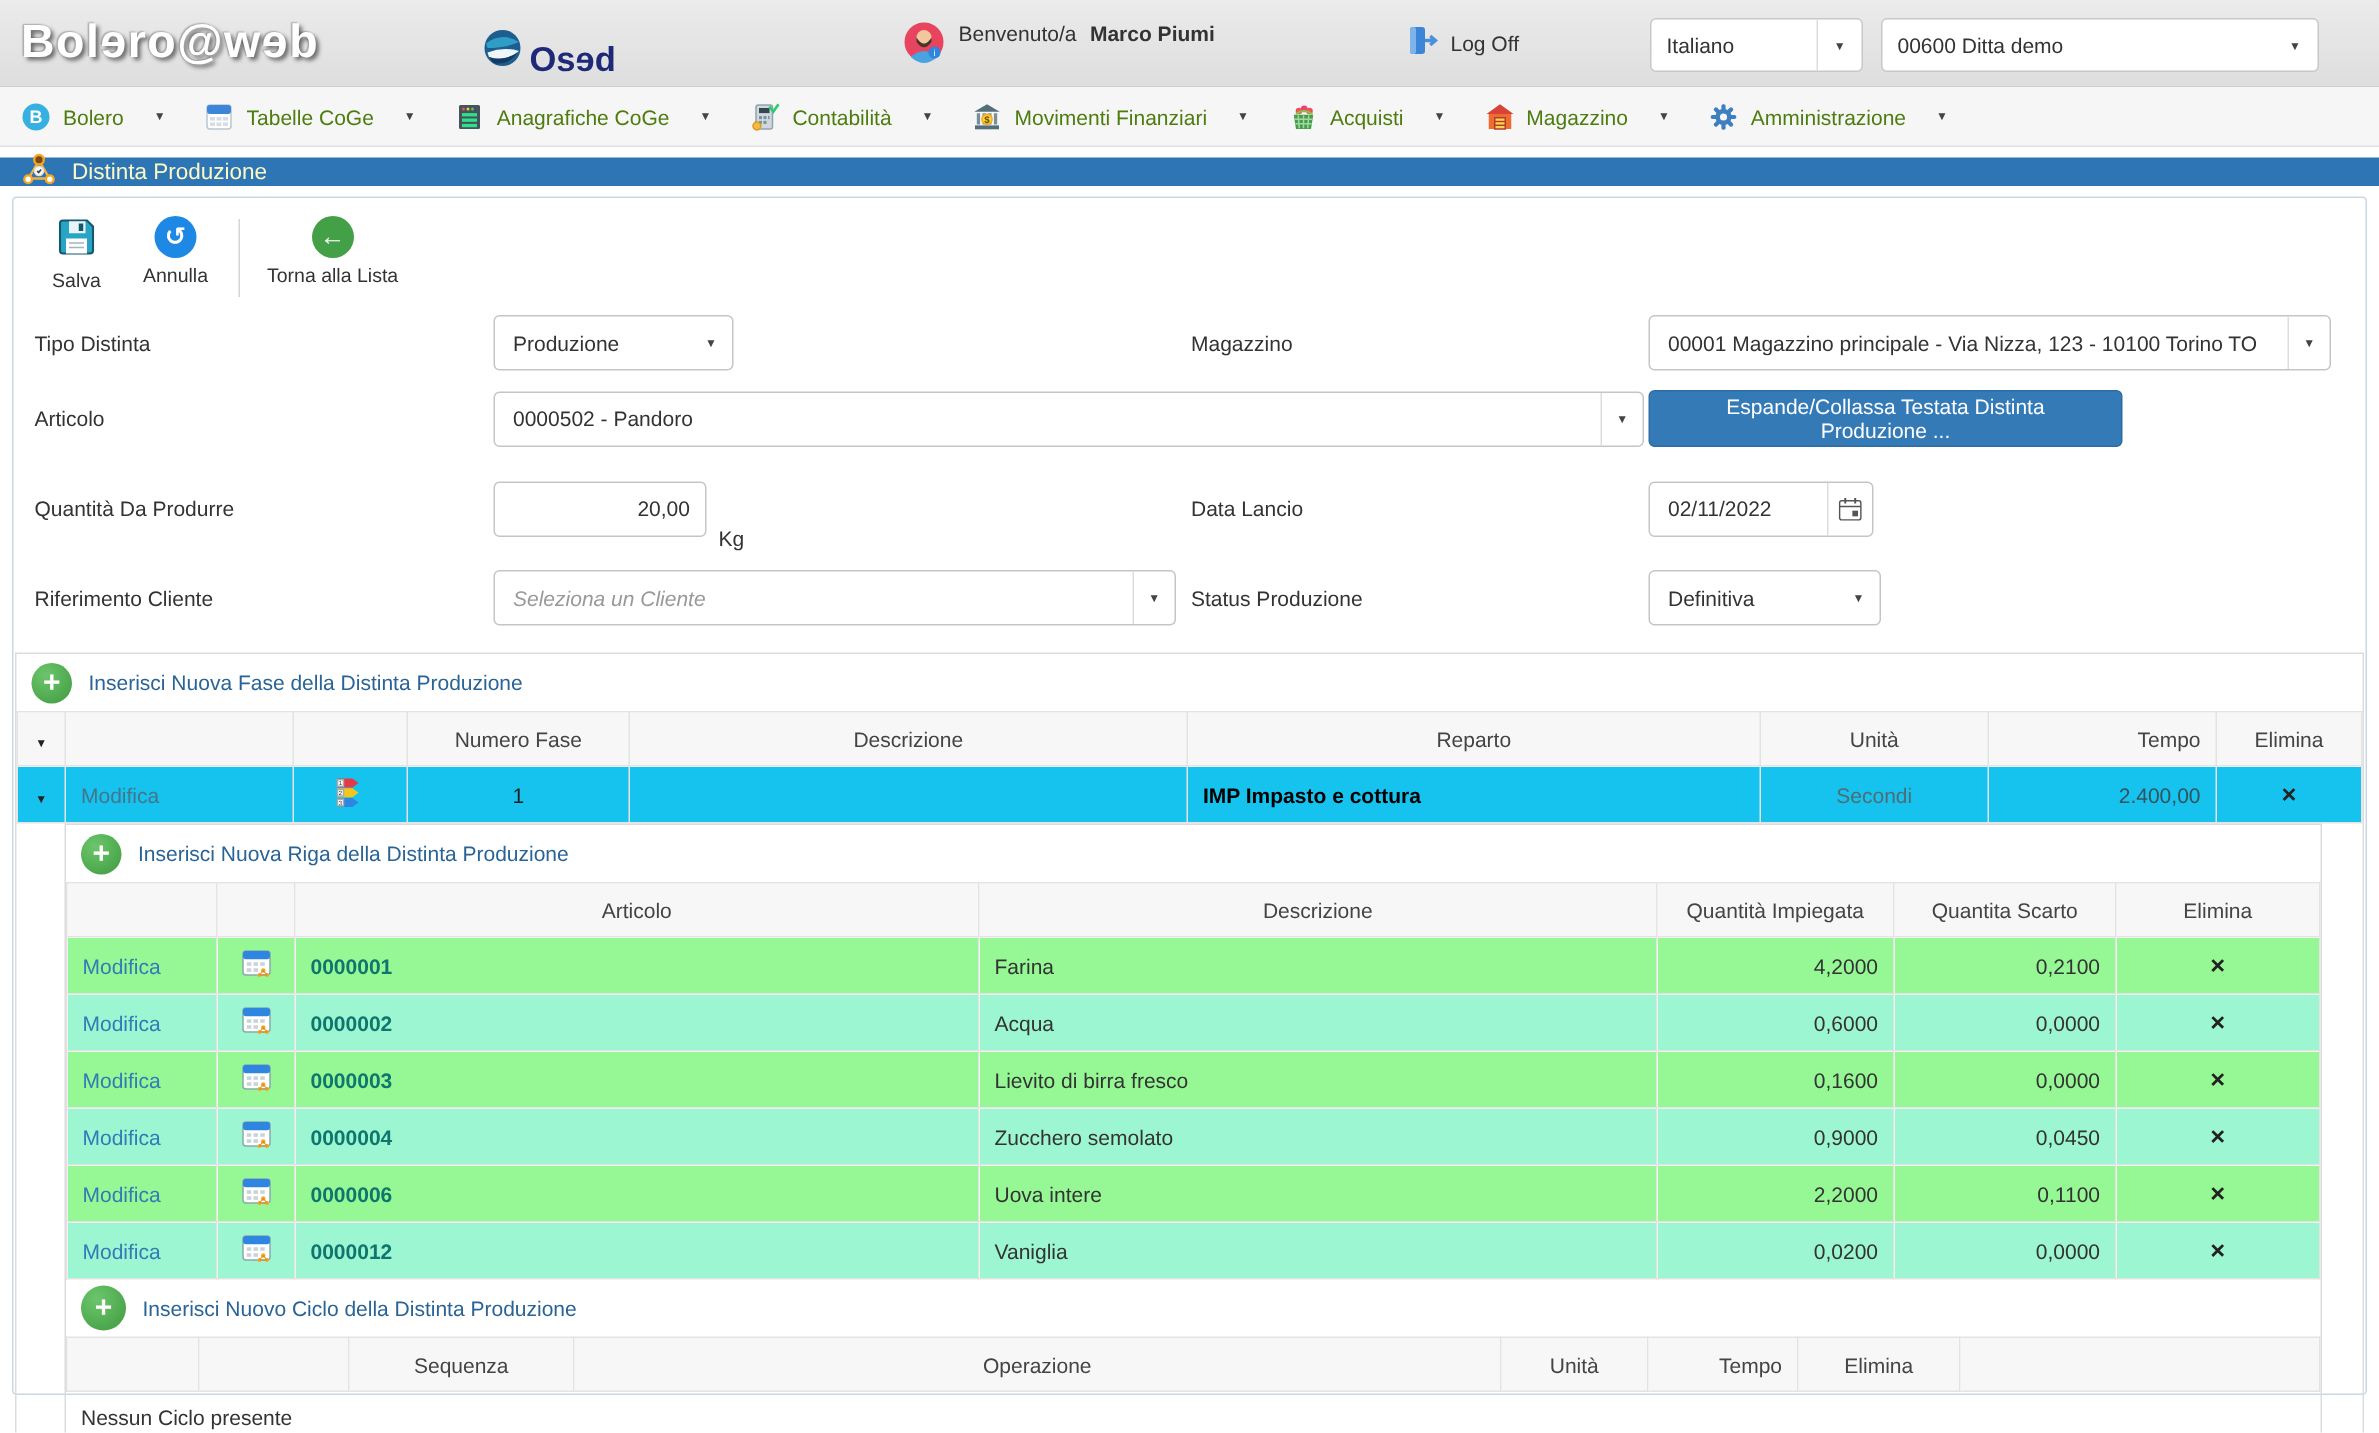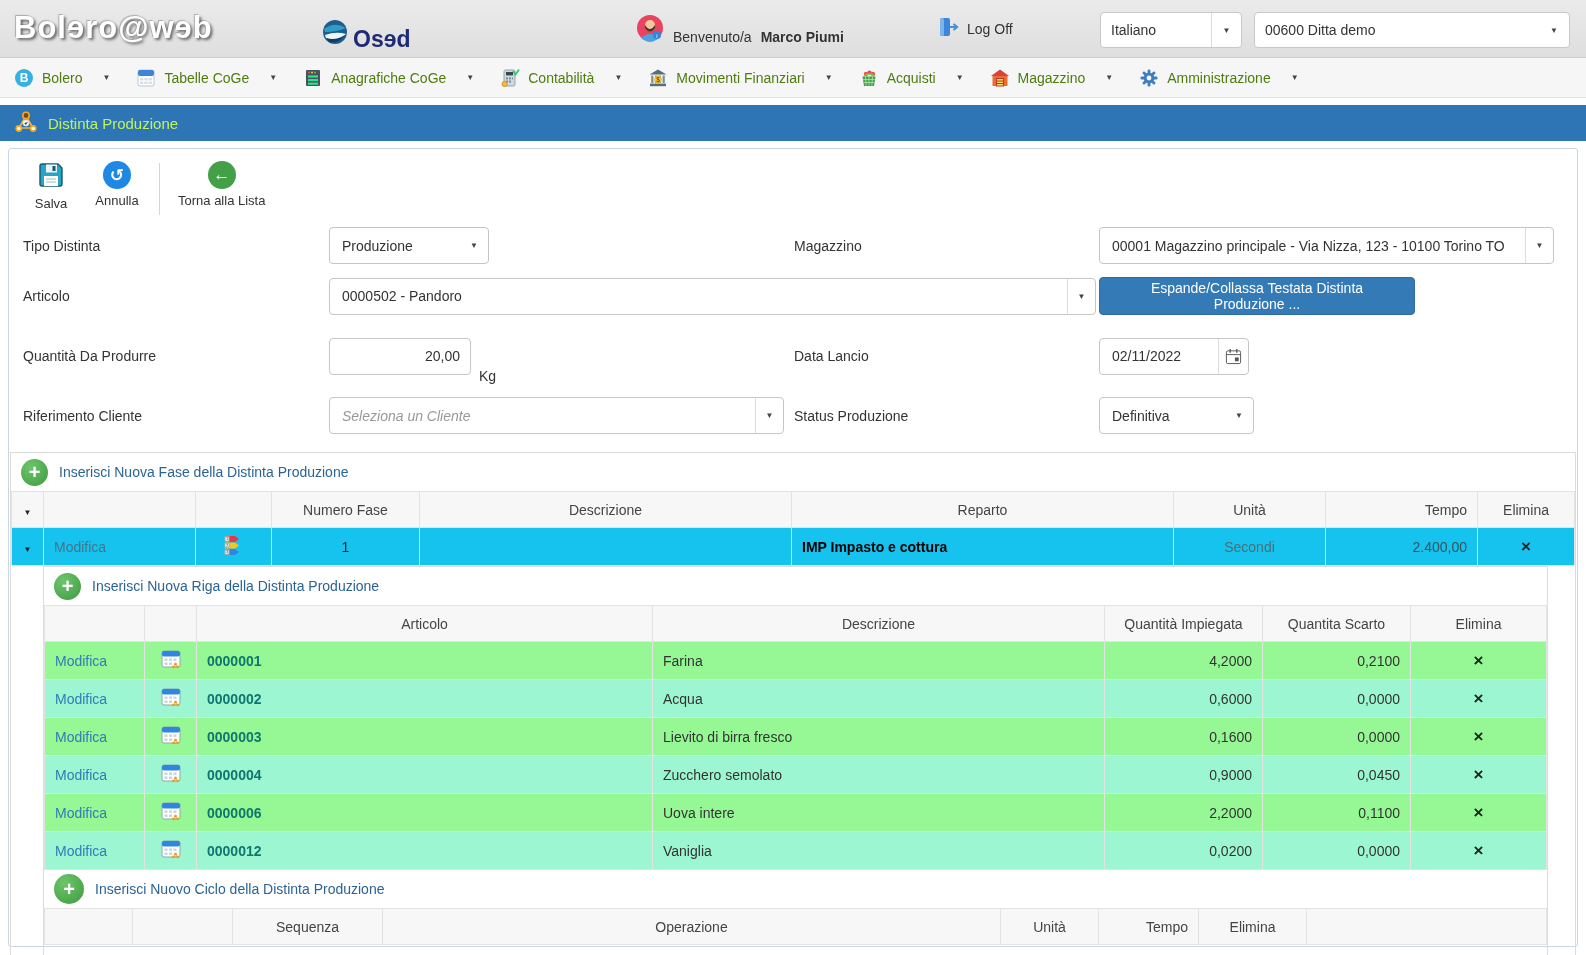--- a/index.html
+++ b/index.html
@@ -6,43 +6,43 @@
   html,body { width:1586px; height:955px; overflow:hidden; background:#fff;
     font-family:"Liberation Sans","DejaVu Sans",sans-serif; font-size:14px; color:#333; }
 
   
   .header { position:relative; height:58px; background:linear-gradient(#ebebeb,#dedede);
     border-bottom:1px solid #cfcfcf; }
   .logo { position:absolute; left:14px; top:10px; font-size:31px; font-weight:bold; color:#fff;
     letter-spacing:1px; text-shadow:2px 2px 3px rgba(0,0,0,.55), -1px -1px 1px rgba(0,0,0,.25); }
   .brand { position:absolute; left:322px; top:14px; display:flex; align-items:center; gap:5px; }
   .brand-text { font-size:23px; font-weight:bold; color:#1e2a78;margin-top:12px; }
-  .welcome { position:absolute; left:636px; top:14px; display:flex; align-items:flex-end; gap:9px; }
+  .welcome { position:absolute; left:602px; top:14px; display:flex; align-items:flex-start; gap:9px; }
   .welcome-name { font-weight:bold; }
   .logoff { position:absolute; left:938px; top:16px; display:flex; align-items:center; gap:7px;
     cursor:pointer; }
   .hdr-select { position:absolute; top:12px; height:36px; background:#fff; border:1px solid #c8c8c8;
     border-radius:4px; display:flex; align-items:center; }
   .hdr-select .val { flex:1; padding:0 10px; white-space:nowrap; overflow:hidden; }
   .hdr-select .arrow-box { width:30px; height:100%; display:flex; align-items:center;
     justify-content:center; border-left:1px solid #ddd; }
   .caret { font-size:8px; color:#444; }
   .lang { left:1100px; width:142px; }
-  .company { left:1254px; width:316px;gap:12px; }
+  .company { left:1254px; width:292px;gap:12px; }
   .company .arrow-box { border-left:none; }
 
   
   .menubar { height:40px; background:#f6f6f6; border-bottom:1px solid #e2e2e2; display:flex;
     align-items:center; padding-left:14px; }
   .menu-item { display:flex; align-items:center; cursor:pointer; margin-right:26px; }
   .menu-item .lbl { color:#4d7c0f; margin:0 20px 0 8px; white-space:nowrap; }
   .mi { width:20px; height:20px; flex:0 0 20px; }
 
   
-  .titlebar { margin-top:7px; height:36px; background:#2e75b6; color:#bef264; display:flex;
+  .titlebar { margin-top:7px; height:19px; background:#2e75b6; color:#fef9c3; display:flex;
     align-items:center; gap:10px; padding-left:14px; font-size:15px; }
 
   
   .panel { margin:7px 8px 0 8px; height:799px; border:1px solid #c9d7e4; border-radius:3px;
     background:#fff; }
 
   .toolbar { display:flex; align-items:flex-start; padding:12px 14px 8px; height:70px; }
   .tbtn { display:flex; flex-direction:column; align-items:center; gap:4px; cursor:pointer;
     min-width:56px; }
   .tbtn .cap { font-size:13px; color:#333; }

